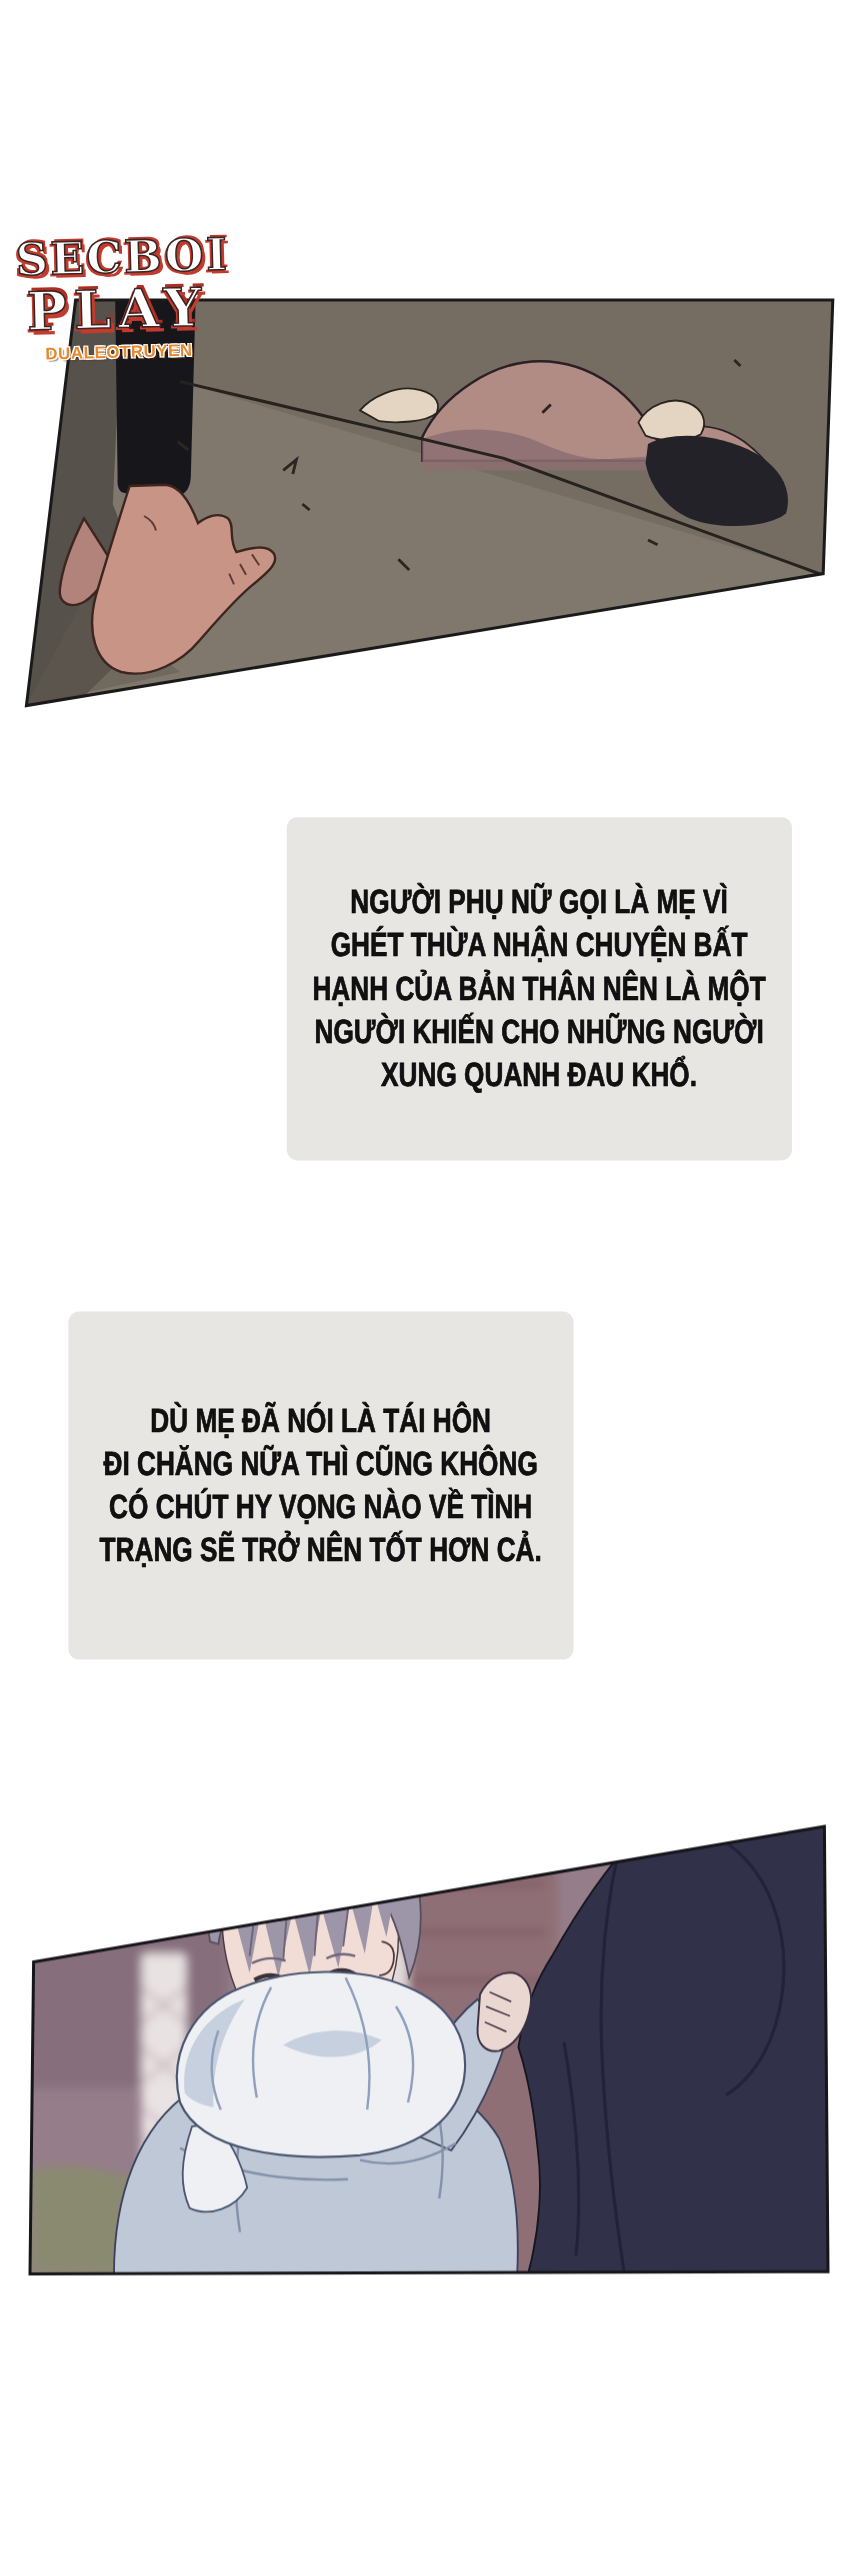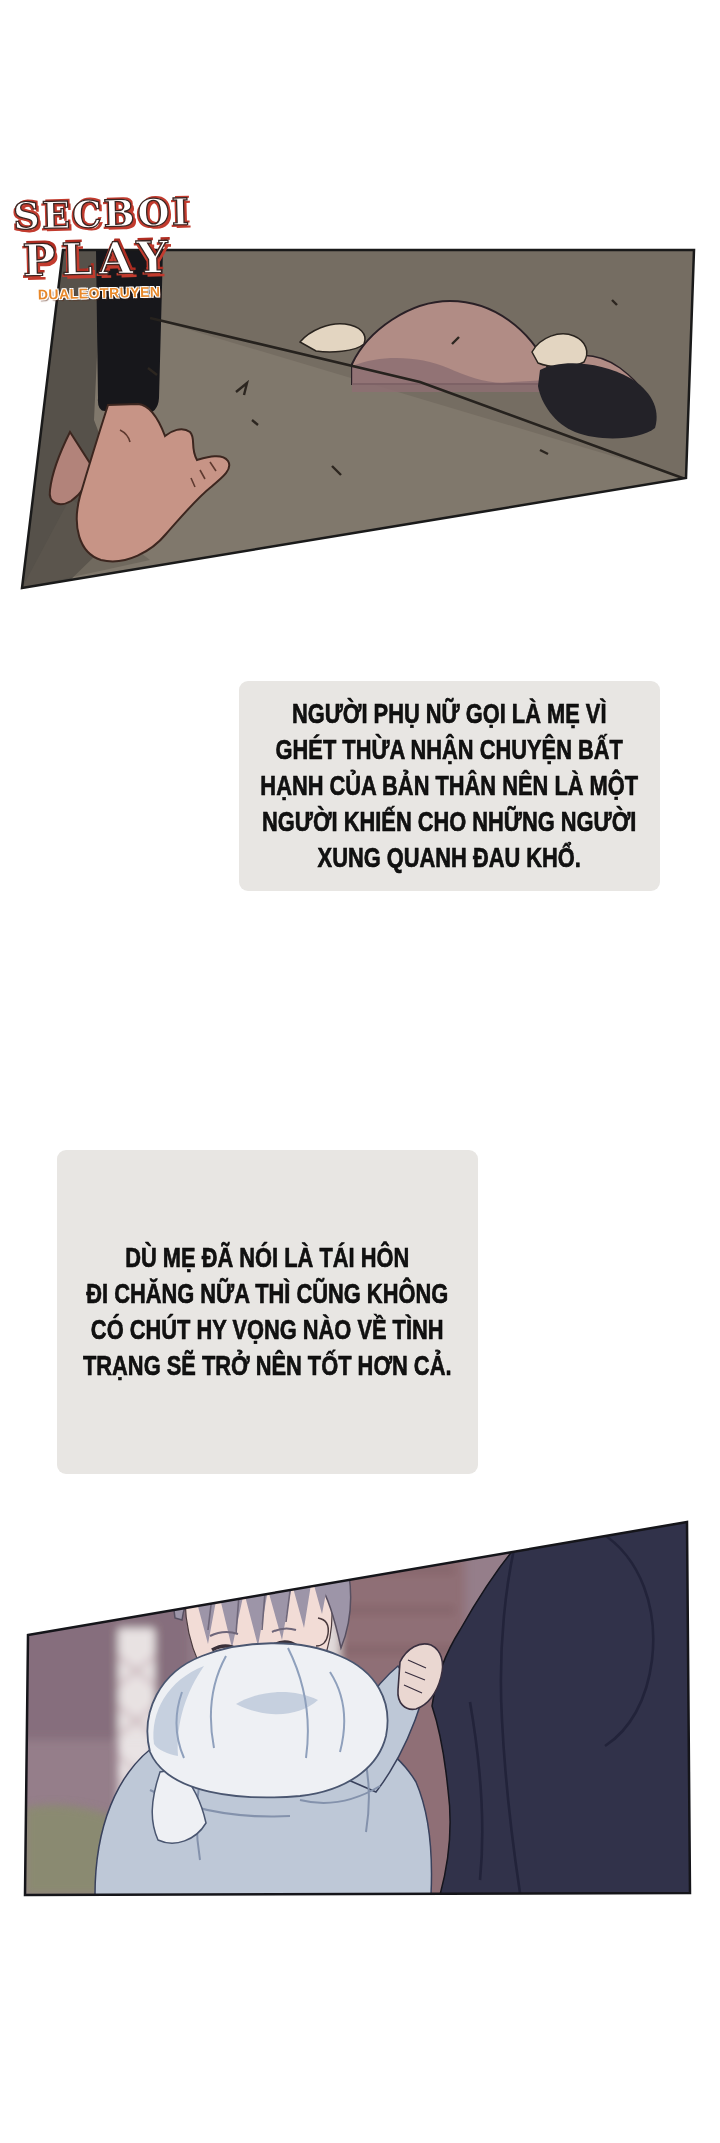--- a/index.html
+++ b/index.html
@@ -7,22 +7,22 @@
         font-family:"Liberation Sans",sans-serif;}
   .art{position:absolute;left:0;top:0;z-index:1;}
 
   
   .narration-box{position:absolute;z-index:3;border-radius:9px;
     display:flex;align-items:center;justify-content:center;overflow:visible;}
   .narration-text{flex:0 0 auto;width:126%;text-align:center;
     font-weight:700;font-size:28px;line-height:36px;letter-spacing:0px;
     white-space:pre-line;transform:scaleX(0.78);transform-origin:50% 50%;
     -webkit-text-stroke:0.6px #000;}
-  #box1{left:239px;top:681px;width:421px;height:210px;}
-  #box2{left:57px;top:1150px;width:421px;height:324px;}
+  #box1{left:239px;top:681px;width:421px;height:286px;}
+  #box2{left:57px;top:1093px;width:421px;height:290px;}
 
   
   .watermark{position:absolute;left:14px;top:194px;width:168px;z-index:5;
     text-align:center;transform:rotate(-1.5deg);}
   .wm-line1{display:block;font-family:"DejaVu Serif",serif;font-weight:700;
     font-size:37px;line-height:40px;letter-spacing:2px;
     -webkit-text-stroke:1.3px #3a2522;
     text-shadow:3px 3px 0 #c23b2e,-2px 2px 0 #c23b2e,2px -2px 0 #c23b2e;}
   .wm-line2{display:block;font-family:"DejaVu Serif",serif;font-weight:700;
     font-size:44px;line-height:46px;letter-spacing:6px;margin-top:2px;

